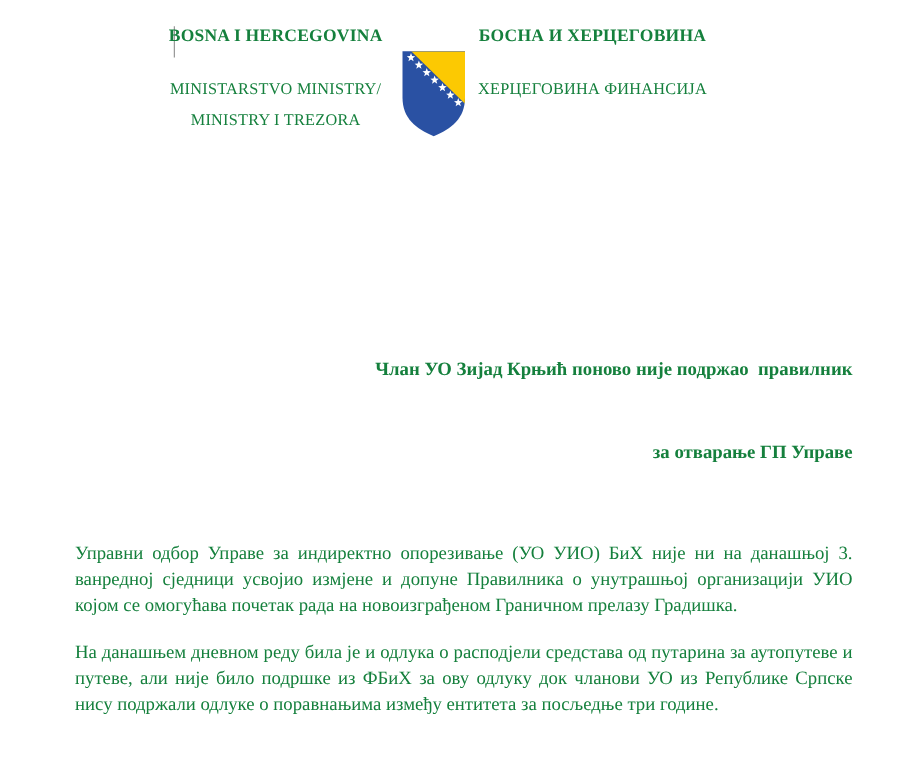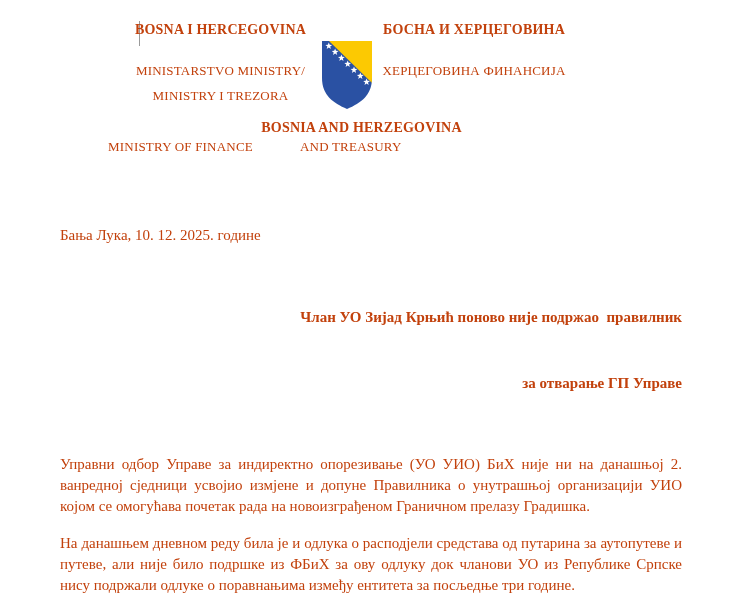--- a/index.html
+++ b/index.html
@@ -1,18 +1,18 @@
 <!DOCTYPE html>
 <html><head>
 <meta charset="utf-8">
 <style>
   html,body { margin:0; padding:0; background:#fff; }
   .page {
     position:relative; width:739px; height:611px; background:#ffffff;
-    font-family:"Liberation Serif", serif; color:#c2410c; overflow:hidden;
+    font-family:"Liberation Serif", serif; color:#15803d; overflow:hidden;
   }
   .cursor-artifact {
     position:absolute; left:139px; top:21px; width:1px; height:25px;
     background:#9a9a9a;
   }
   .letterhead {
     position:absolute; top:22px; left:130px; display:flex; align-items:flex-start;
   }
   .lh-col { text-align:center; font-size:13px; letter-spacing:0.2px; }
   .lh-col .country { font-weight:bold; font-size:14px; margin-bottom:20px; }
@@ -74,30 +74,24 @@
       </svg>
     </div>
 
     <div class="lh-col lh-right">
       <div class="country">БОСНА И ХЕРЦЕГОВИНА</div>
       <div class="org-line">ХЕРЦЕГОВИНА ФИНАНСИЈА</div>
     </div>
 
   </div>
 
-  <div class="letterhead-en">
-    <div class="en-country">BOSNIA AND HERZEGOVINA</div>
-    <div class="en-ministry">MINISTRY OF FINANCE</div>
-    <div class="en-treasury">AND TREASURY</div>
-  </div>
 
   <div class="doc-body">
-    <div class="dateline">Бања Лука, 10. 12. 2025. године</div>
     <div class="doc-title">
       <div>Члан УО Зијад Крњић поново није подржао  правилник</div>
       <div>за отварање ГП Управе</div>
     </div>
-    <p>Управни одбор Управе за индиректно опорезивање (УО УИО) БиХ није ни на данашњој 2. ванредној сједници усвојио измјене и допуне Правилника о унутрашњој организацији УИО којом се омогућава почетак рада на новоизграђеном Граничном прелазу Градишка.</p>
+    <p>Управни одбор Управе за индиректно опорезивање (УО УИО) БиХ није ни на данашњој 3. ванредној сједници усвојио измјене и допуне Правилника о унутрашњој организацији УИО којом се омогућава почетак рада на новоизграђеном Граничном прелазу Градишка.</p>
     <p>На данашњем дневном реду била је и одлука о расподјели средстава од путарина за аутопутеве и путеве, али није било подршке из ФБиХ за ову одлуку док чланови УО из Републике Српске нису подржали одлуке о поравнањима између ентитета за посљедње три године.</p>
 
   </div>
 
 </div>
 
 </body></html>

